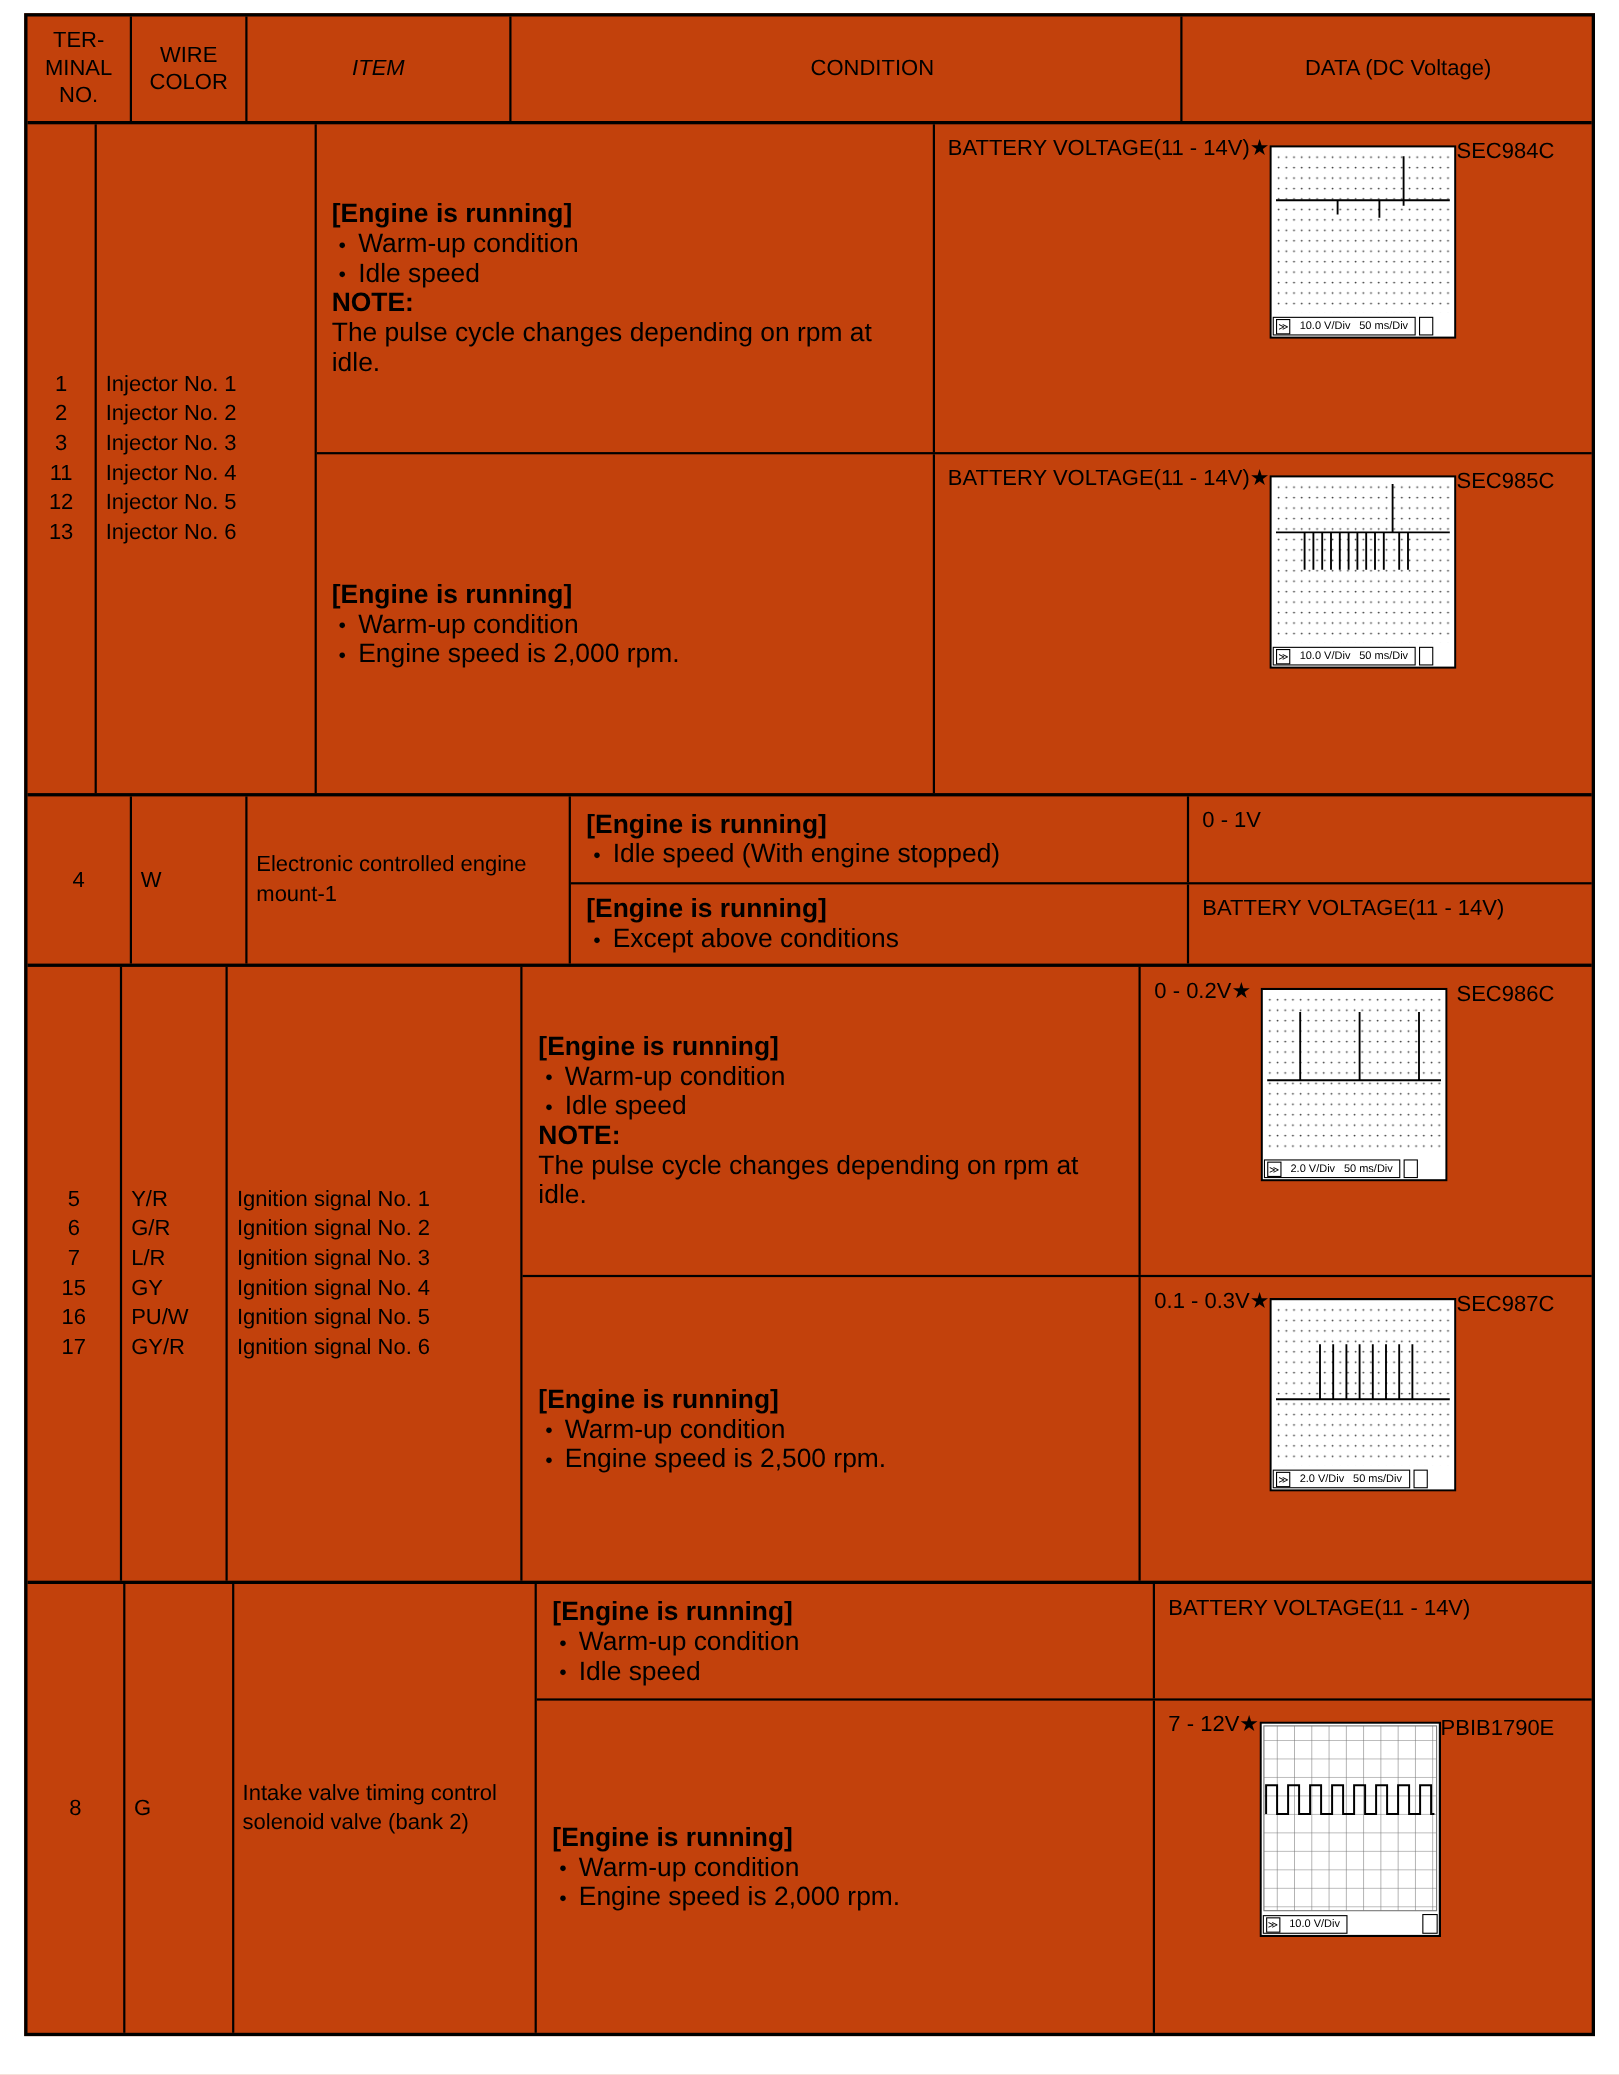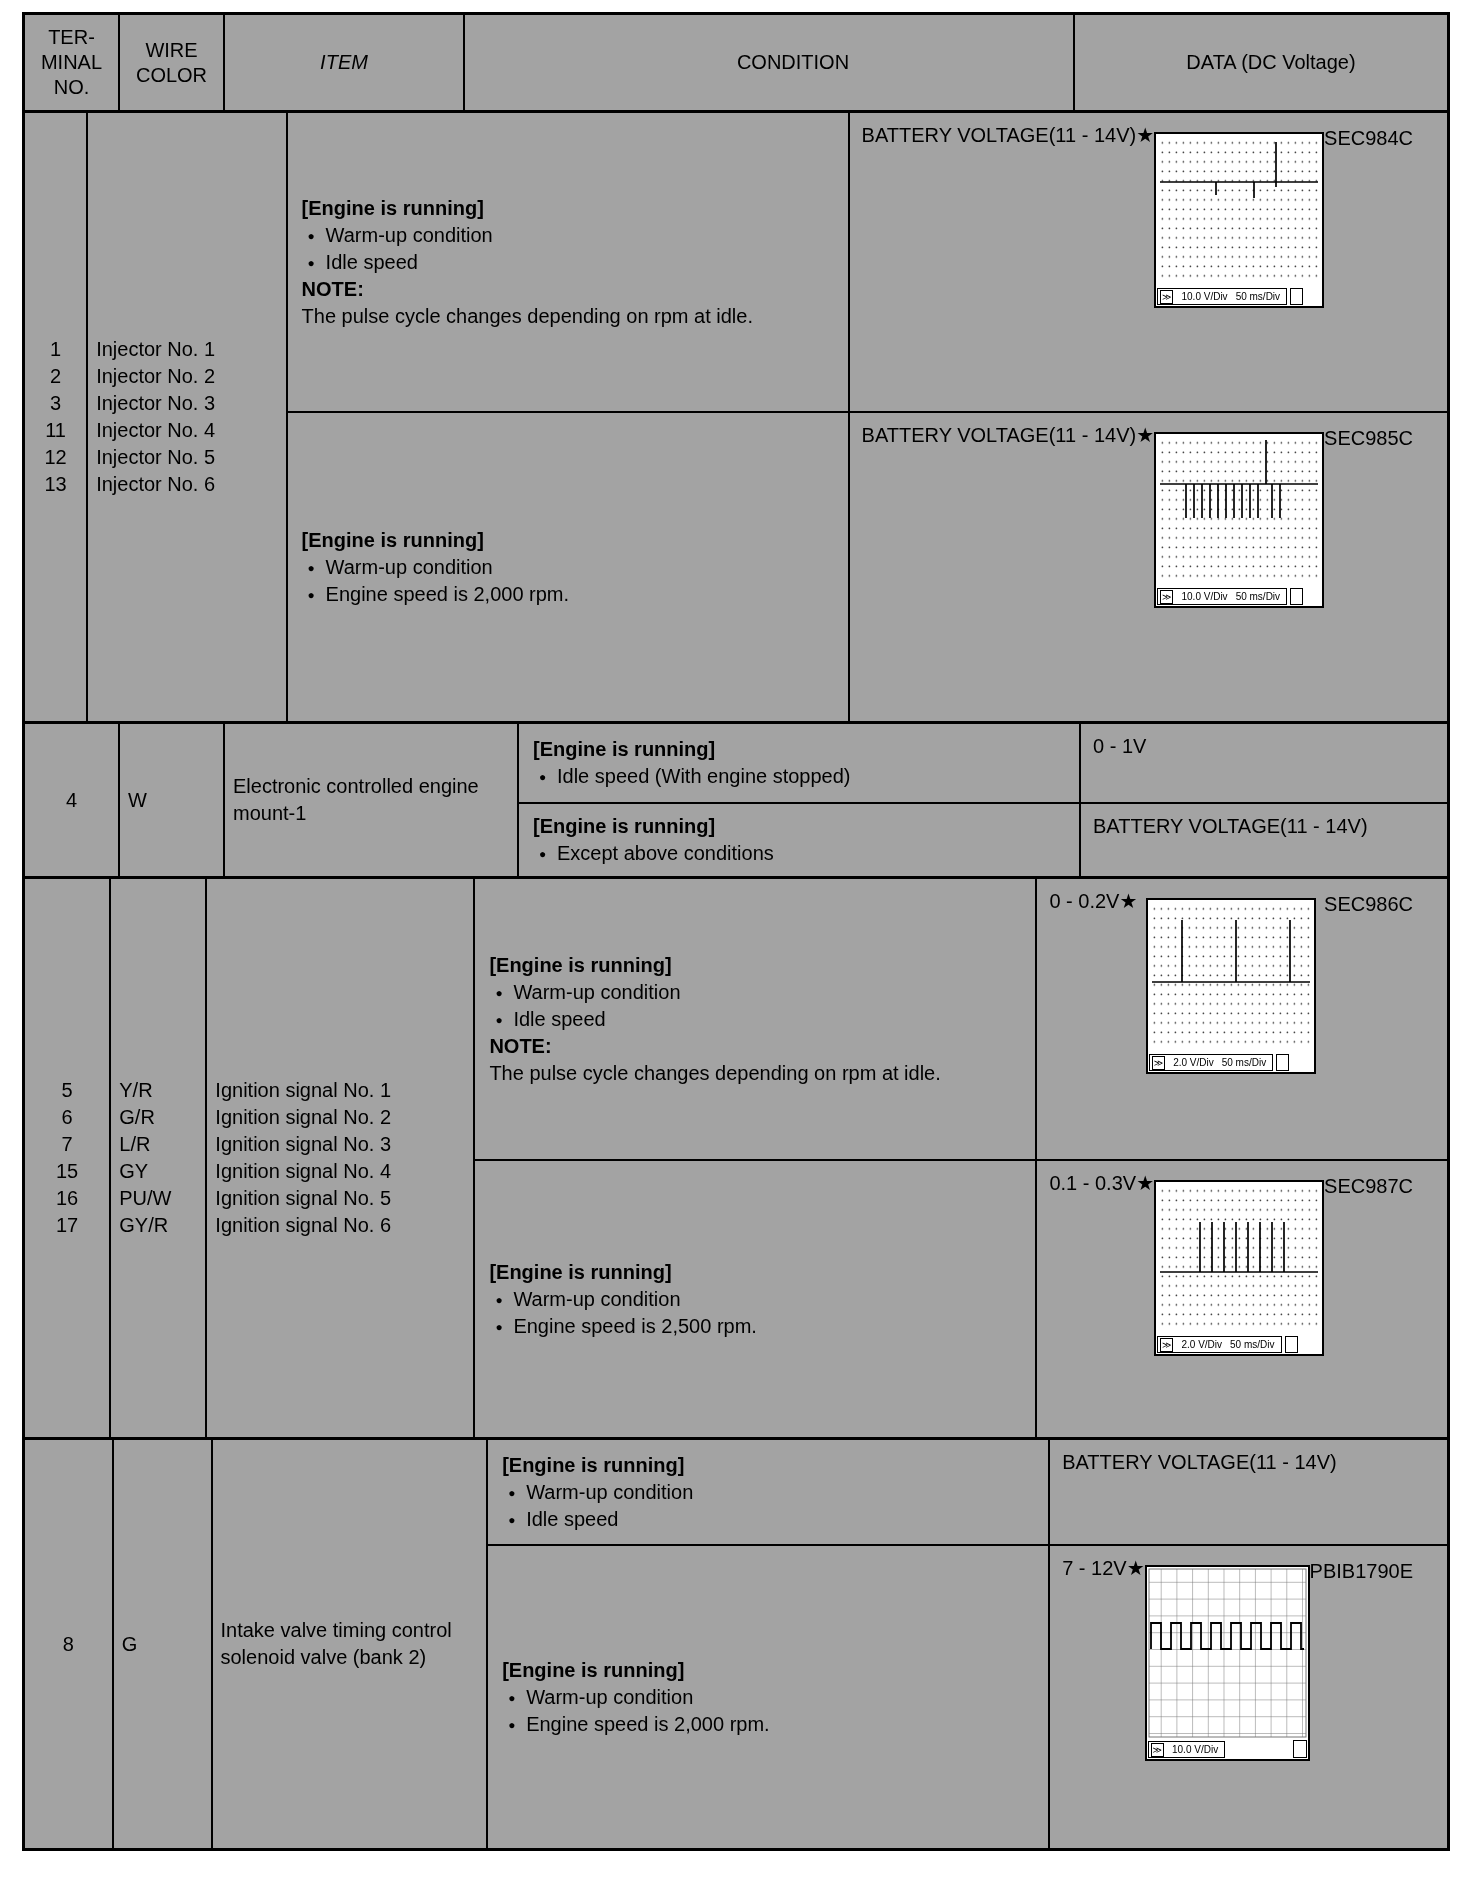--- a/index.html
+++ b/index.html
@@ -2,21 +2,21 @@
 <html><head>
 <meta charset="utf-8">
 <style>
   * { margin:0; padding:0; box-sizing:border-box; }
   html, body { background:#fff; }
   body {
     width:1472px; height:1886px;
     font-family:"Liberation Sans", sans-serif;
     color:#000; position:relative; overflow:hidden;
   }
-  .table { position:absolute; left:22px; top:12px; width:1428px; border:3px solid #000; background:#a3a3a3; }
+  .table { position:absolute; left:22px; top:12px; width:1428px; border:3px solid #000; background:#c2410c; }
 
   
   .hrow { display:flex; height:98px; border-bottom:3px solid #000; }
   .hcell { border-right:2px solid #000; display:flex; align-items:center; justify-content:center;
            text-align:center; font-size:20px; line-height:25px; }
   .hcell:last-child { border-right:none;padding-left:20px; }
   .w-term { width:95px; padding:0 9px; }
   .w-wire { width:105px; padding:0 10px; }
   .w-item { width:240px;font-style:italic; }
   .w-cond { width:562px;margin-left:48px; }
@@ -28,21 +28,21 @@
   .gcol { border-right:2px solid #000; display:flex; flex-direction:column; justify-content:center;
           font-size:20px; line-height:27px; }
   .col-term { width:95px; align-items:center; text-align:center; }
   .col-wire { width:105px; align-items:flex-start; padding-left:8px; }
   .col-item { width:294px; align-items:flex-start; padding:0 8px; }
   .gmain { flex:1; display:flex; flex-direction:column; }
   .subrow { display:flex; border-bottom:2px solid #000; }
   .subrow.last { border-bottom:none; }
 
   .ccond { width:562px; border-right:2px solid #000; display:flex; flex-direction:column;
-           justify-content:center; padding:8px 14px; font-size:20px; line-height:27px; }
+           justify-content:center; padding:8px 14px; font-size:24px; line-height:27px; }
   .cdata { flex:1; display:flex; flex-direction:row; padding:9px 12px 4px; font-size:20px; line-height:27px; }
 
   .cstate { font-weight:bold; }
   .bullet { padding-left:24px; position:relative; }
   .bullet::before { content:"●"; position:absolute; left:6px; top:1px; font-size:12px; }
   .dval { white-space:nowrap; }
 
   
   .h-g1a { height:300px; } .h-g1b { height:308px; }
   .h-g2a { height:80px; }  .h-g2b { height:72px; }

